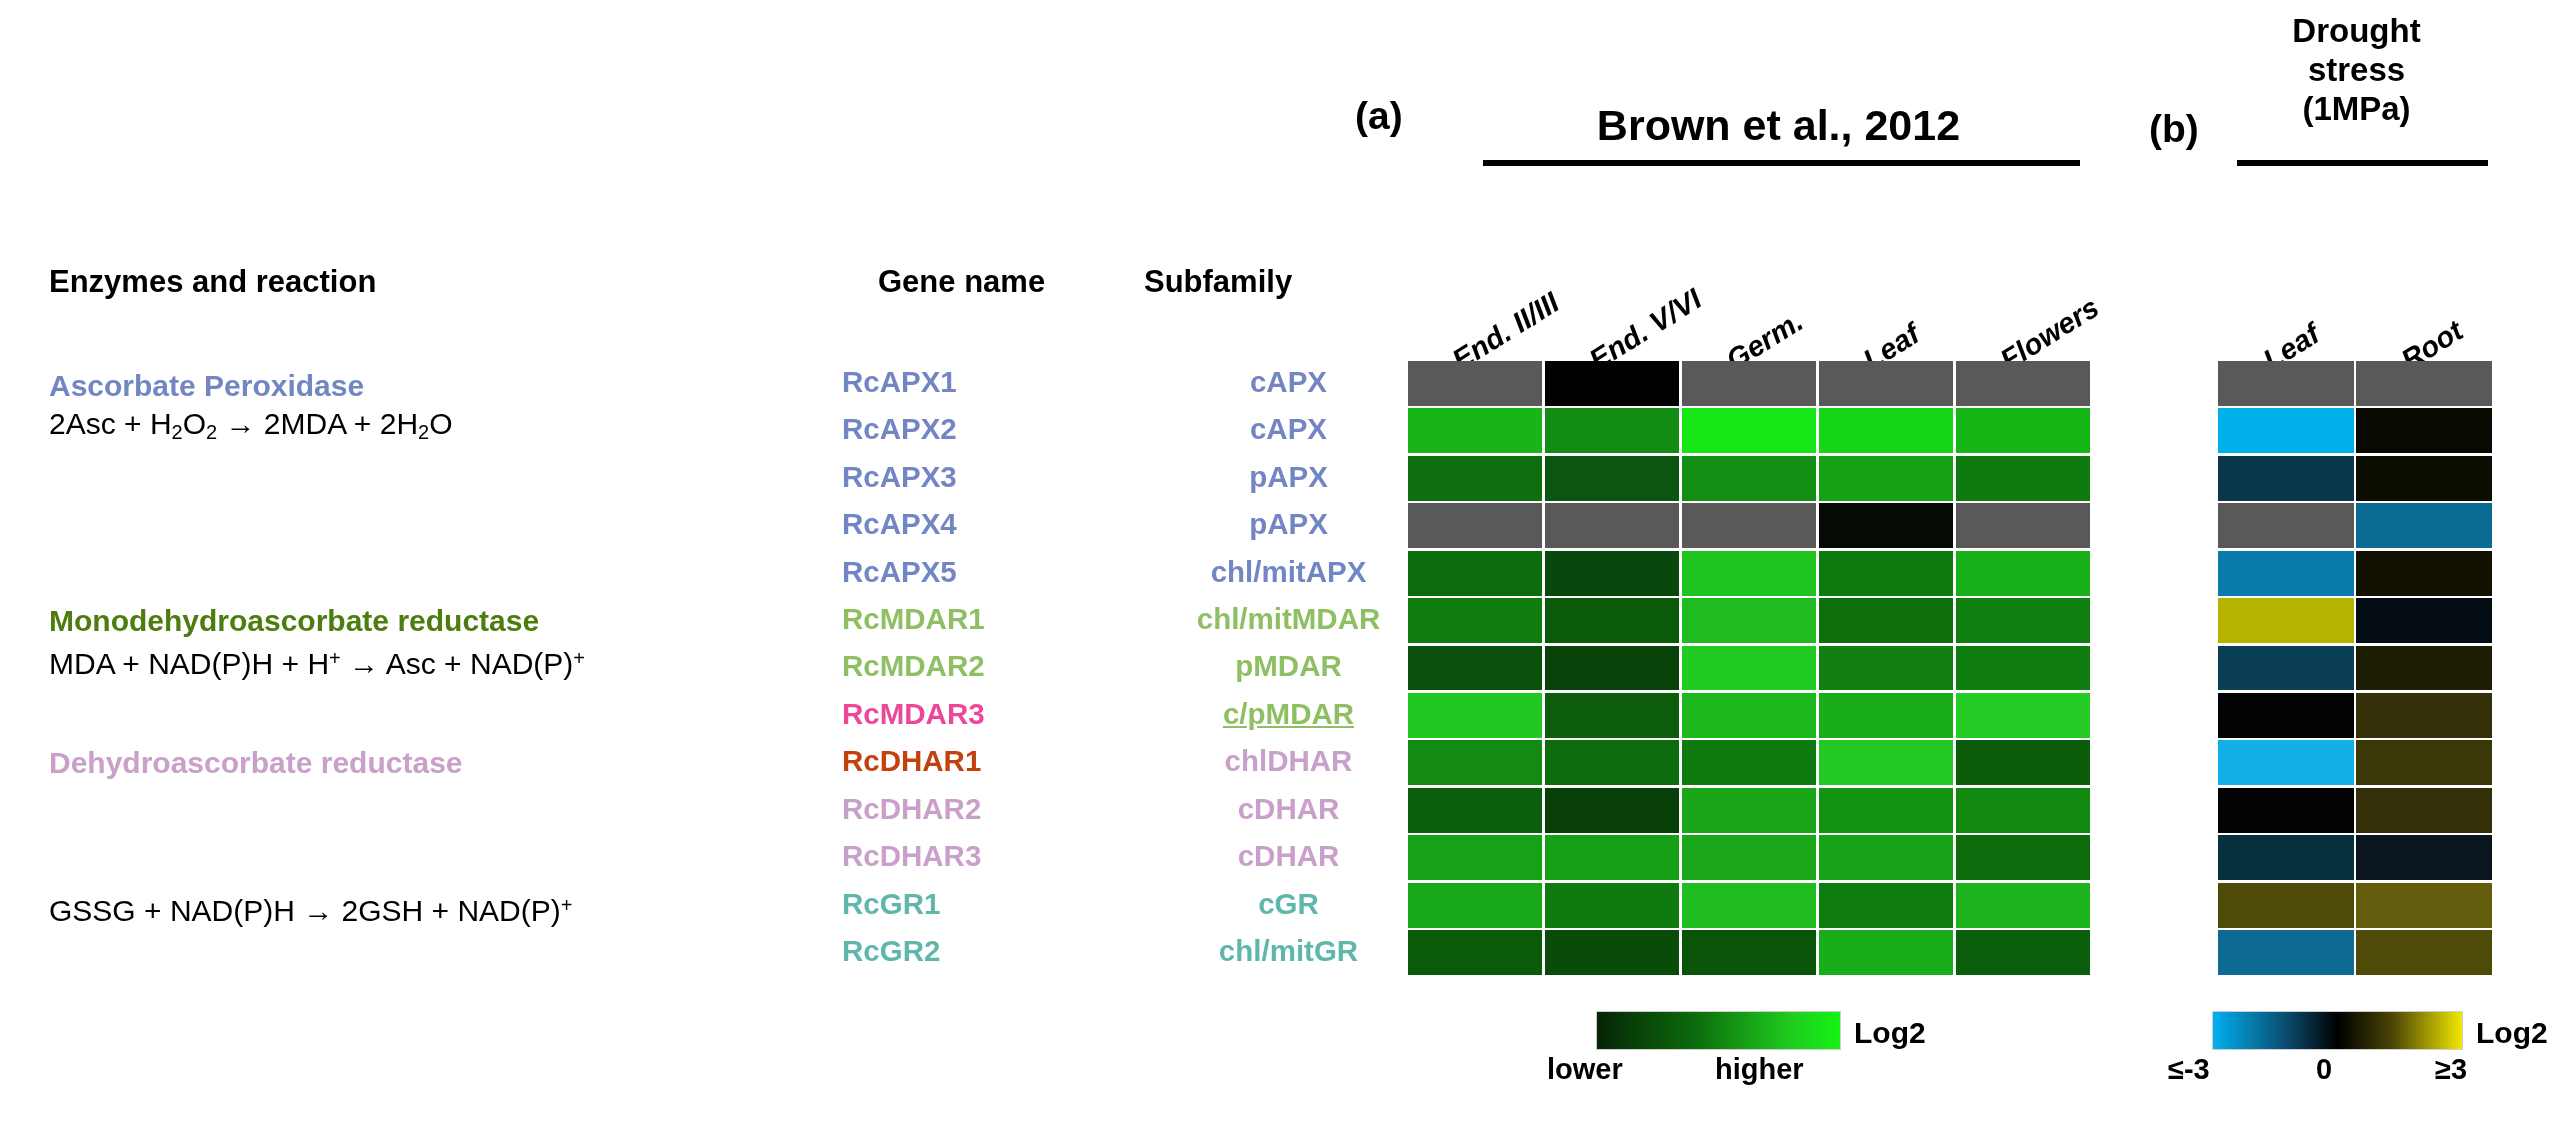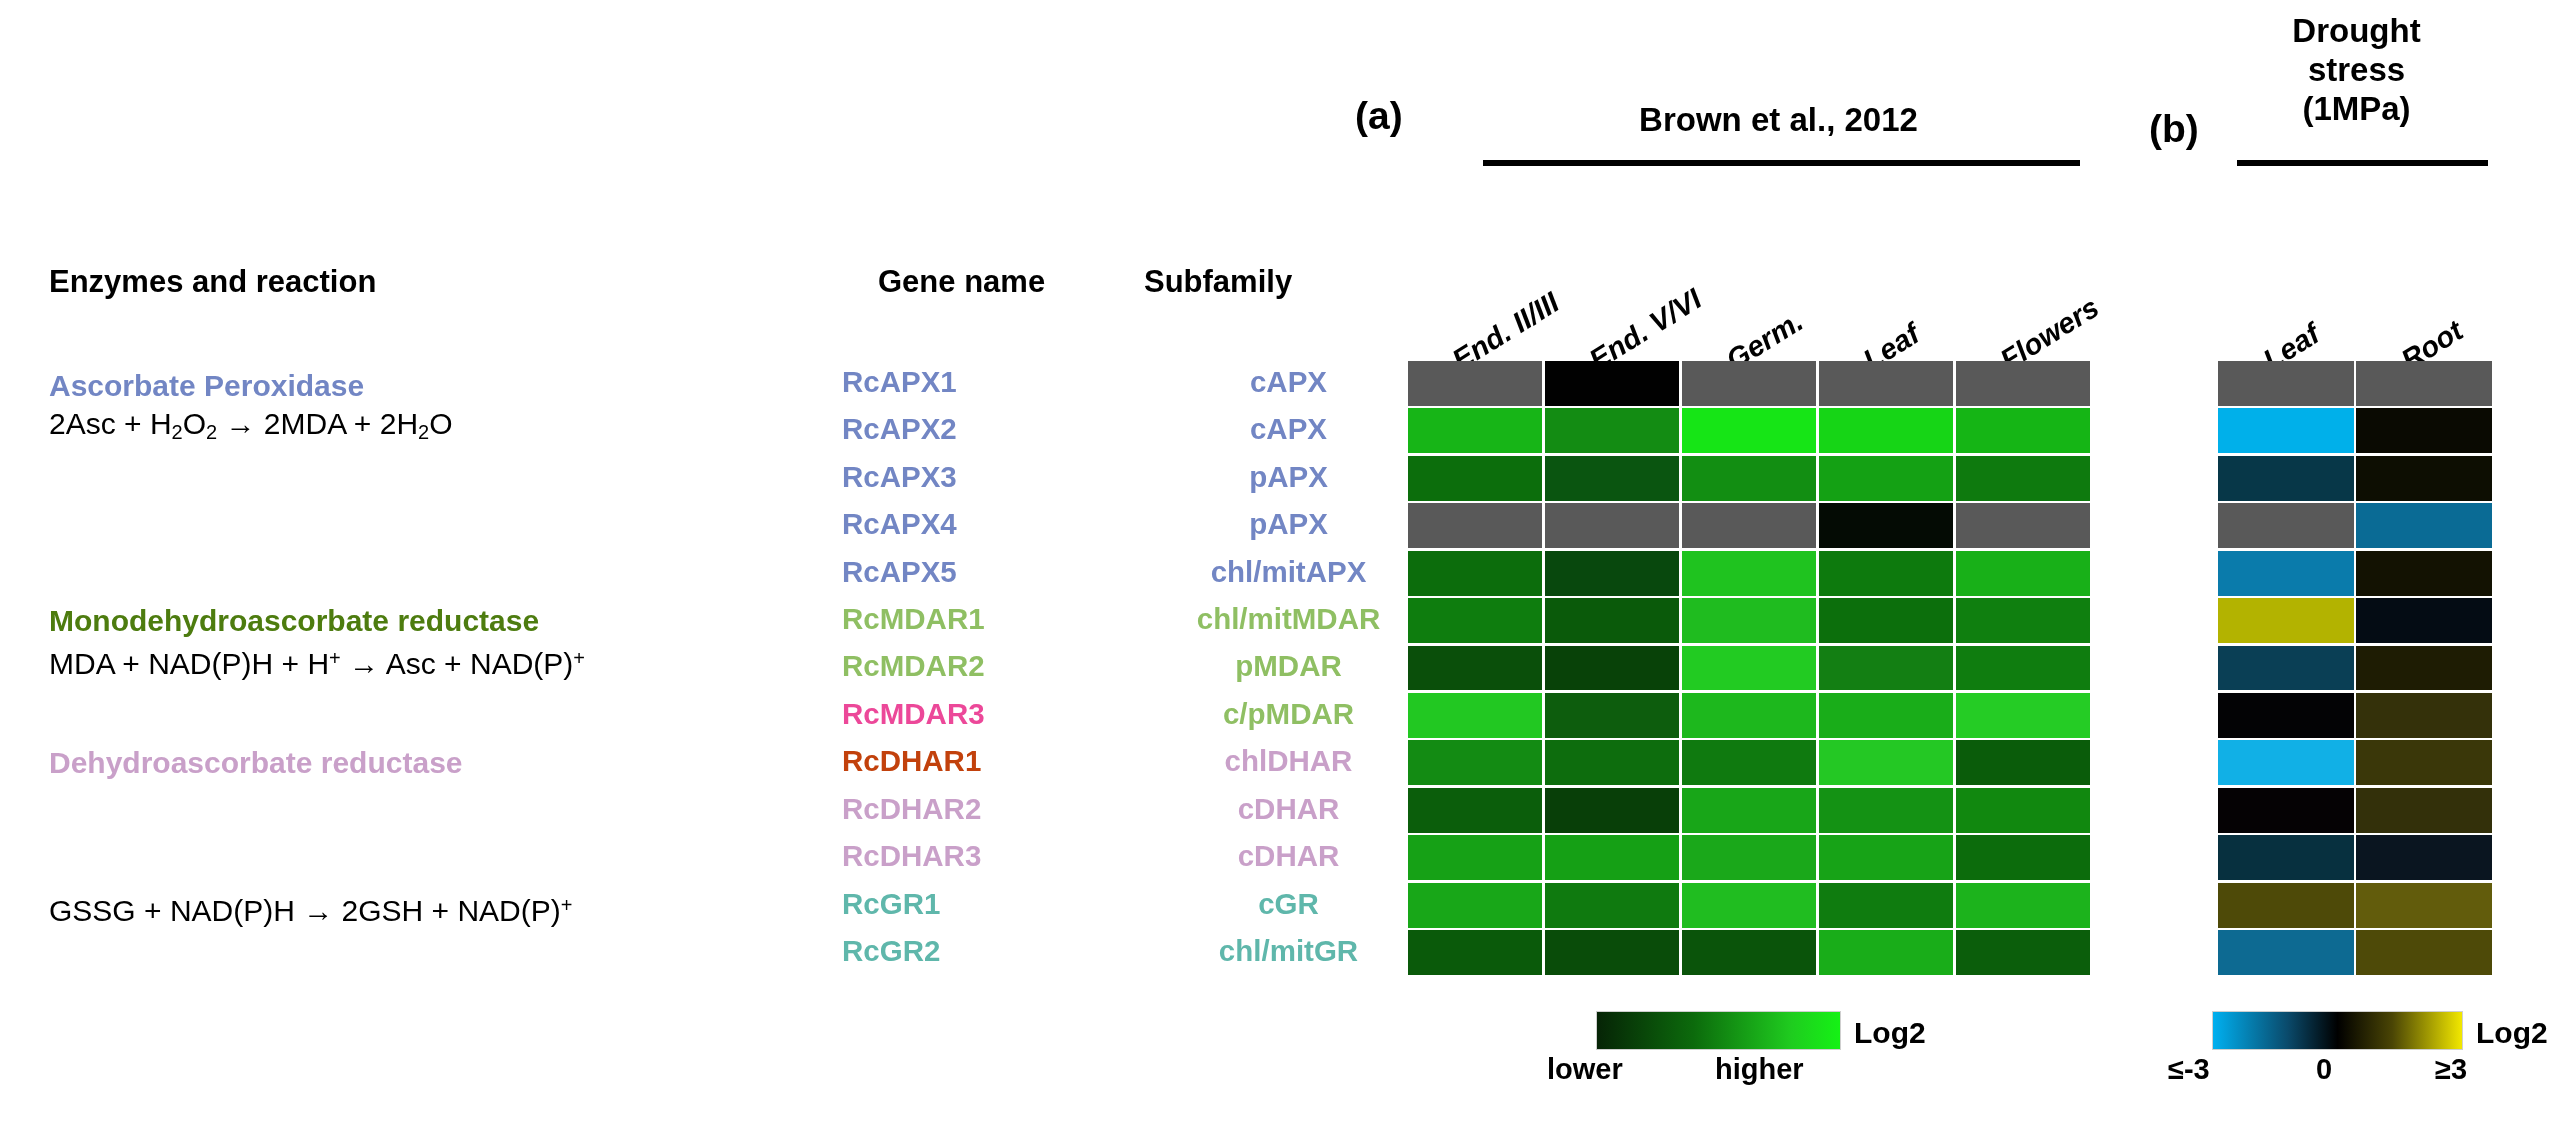--- a/index.html
+++ b/index.html
@@ -61,21 +61,21 @@
     color: #000;
   }
   #panel-a-letter { left: 1355px; top: 94px; }
   #panel-b-letter { left: 2149px; top: 107px; }
 
   #panel-a-title {
     position: absolute;
     left: 1433px; top: 101px;
     width: 691px;
     text-align: center;
-    font-size: 33px;
+    font-size: 43px;
     font-weight: bold;
     color: #000;
   }
   #panel-a-rule {
     position: absolute;
     left: 1483px; top: 160px;
     width: 597px; height: 5.7px;
     background: #000;
   }
   #panel-b-title {
@@ -236,21 +236,21 @@
     <div class="gene-cell" style="top: 934px; color: rgb(95, 183, 171);">RcGR2</div>
   </div>
 <div id="subfam-column">
     <div class="subfam-cell" style="top: 365px; color: rgb(114, 134, 196);">cAPX</div>
     <div class="subfam-cell" style="top: 412px; color: rgb(114, 134, 196);">cAPX</div>
     <div class="subfam-cell" style="top: 460px; color: rgb(114, 134, 196);">pAPX</div>
     <div class="subfam-cell" style="top: 507px; color: rgb(114, 134, 196);">pAPX</div>
     <div class="subfam-cell" style="top: 555px; color: rgb(114, 134, 196);">chl/mitAPX</div>
     <div class="subfam-cell" style="top: 602px; color: rgb(143, 191, 99);">chl/mitMDAR</div>
     <div class="subfam-cell" style="top: 649px; color: rgb(143, 191, 99);">pMDAR</div>
-    <div class="subfam-cell" style="top: 697px; color: rgb(143, 191, 99);">c/pMDAR</div>
+    <div class="subfam-cell" style="top: 697px; color: rgb(143, 191, 99); text-decoration: underline;">c/pMDAR</div>
     <div class="subfam-cell" style="top: 744px; color: rgb(201, 160, 201);">chlDHAR</div>
     <div class="subfam-cell" style="top: 792px; color: rgb(201, 160, 201);">cDHAR</div>
     <div class="subfam-cell" style="top: 839px; color: rgb(201, 160, 201);">cDHAR</div>
     <div class="subfam-cell" style="top: 887px; color: rgb(95, 183, 171);">cGR</div>
     <div class="subfam-cell" style="top: 934px; color: rgb(95, 183, 171);">chl/mitGR</div>
   </div>
 
 <div class="heatmap" id="heatmap-a">
     <div class="cell" title="RcAPX1 / End. II/III" style="background: rgb(89, 89, 89);"></div>
     <div class="cell" title="RcAPX1 / End. V/VI" style="background: rgb(1, 1, 1);"></div>

